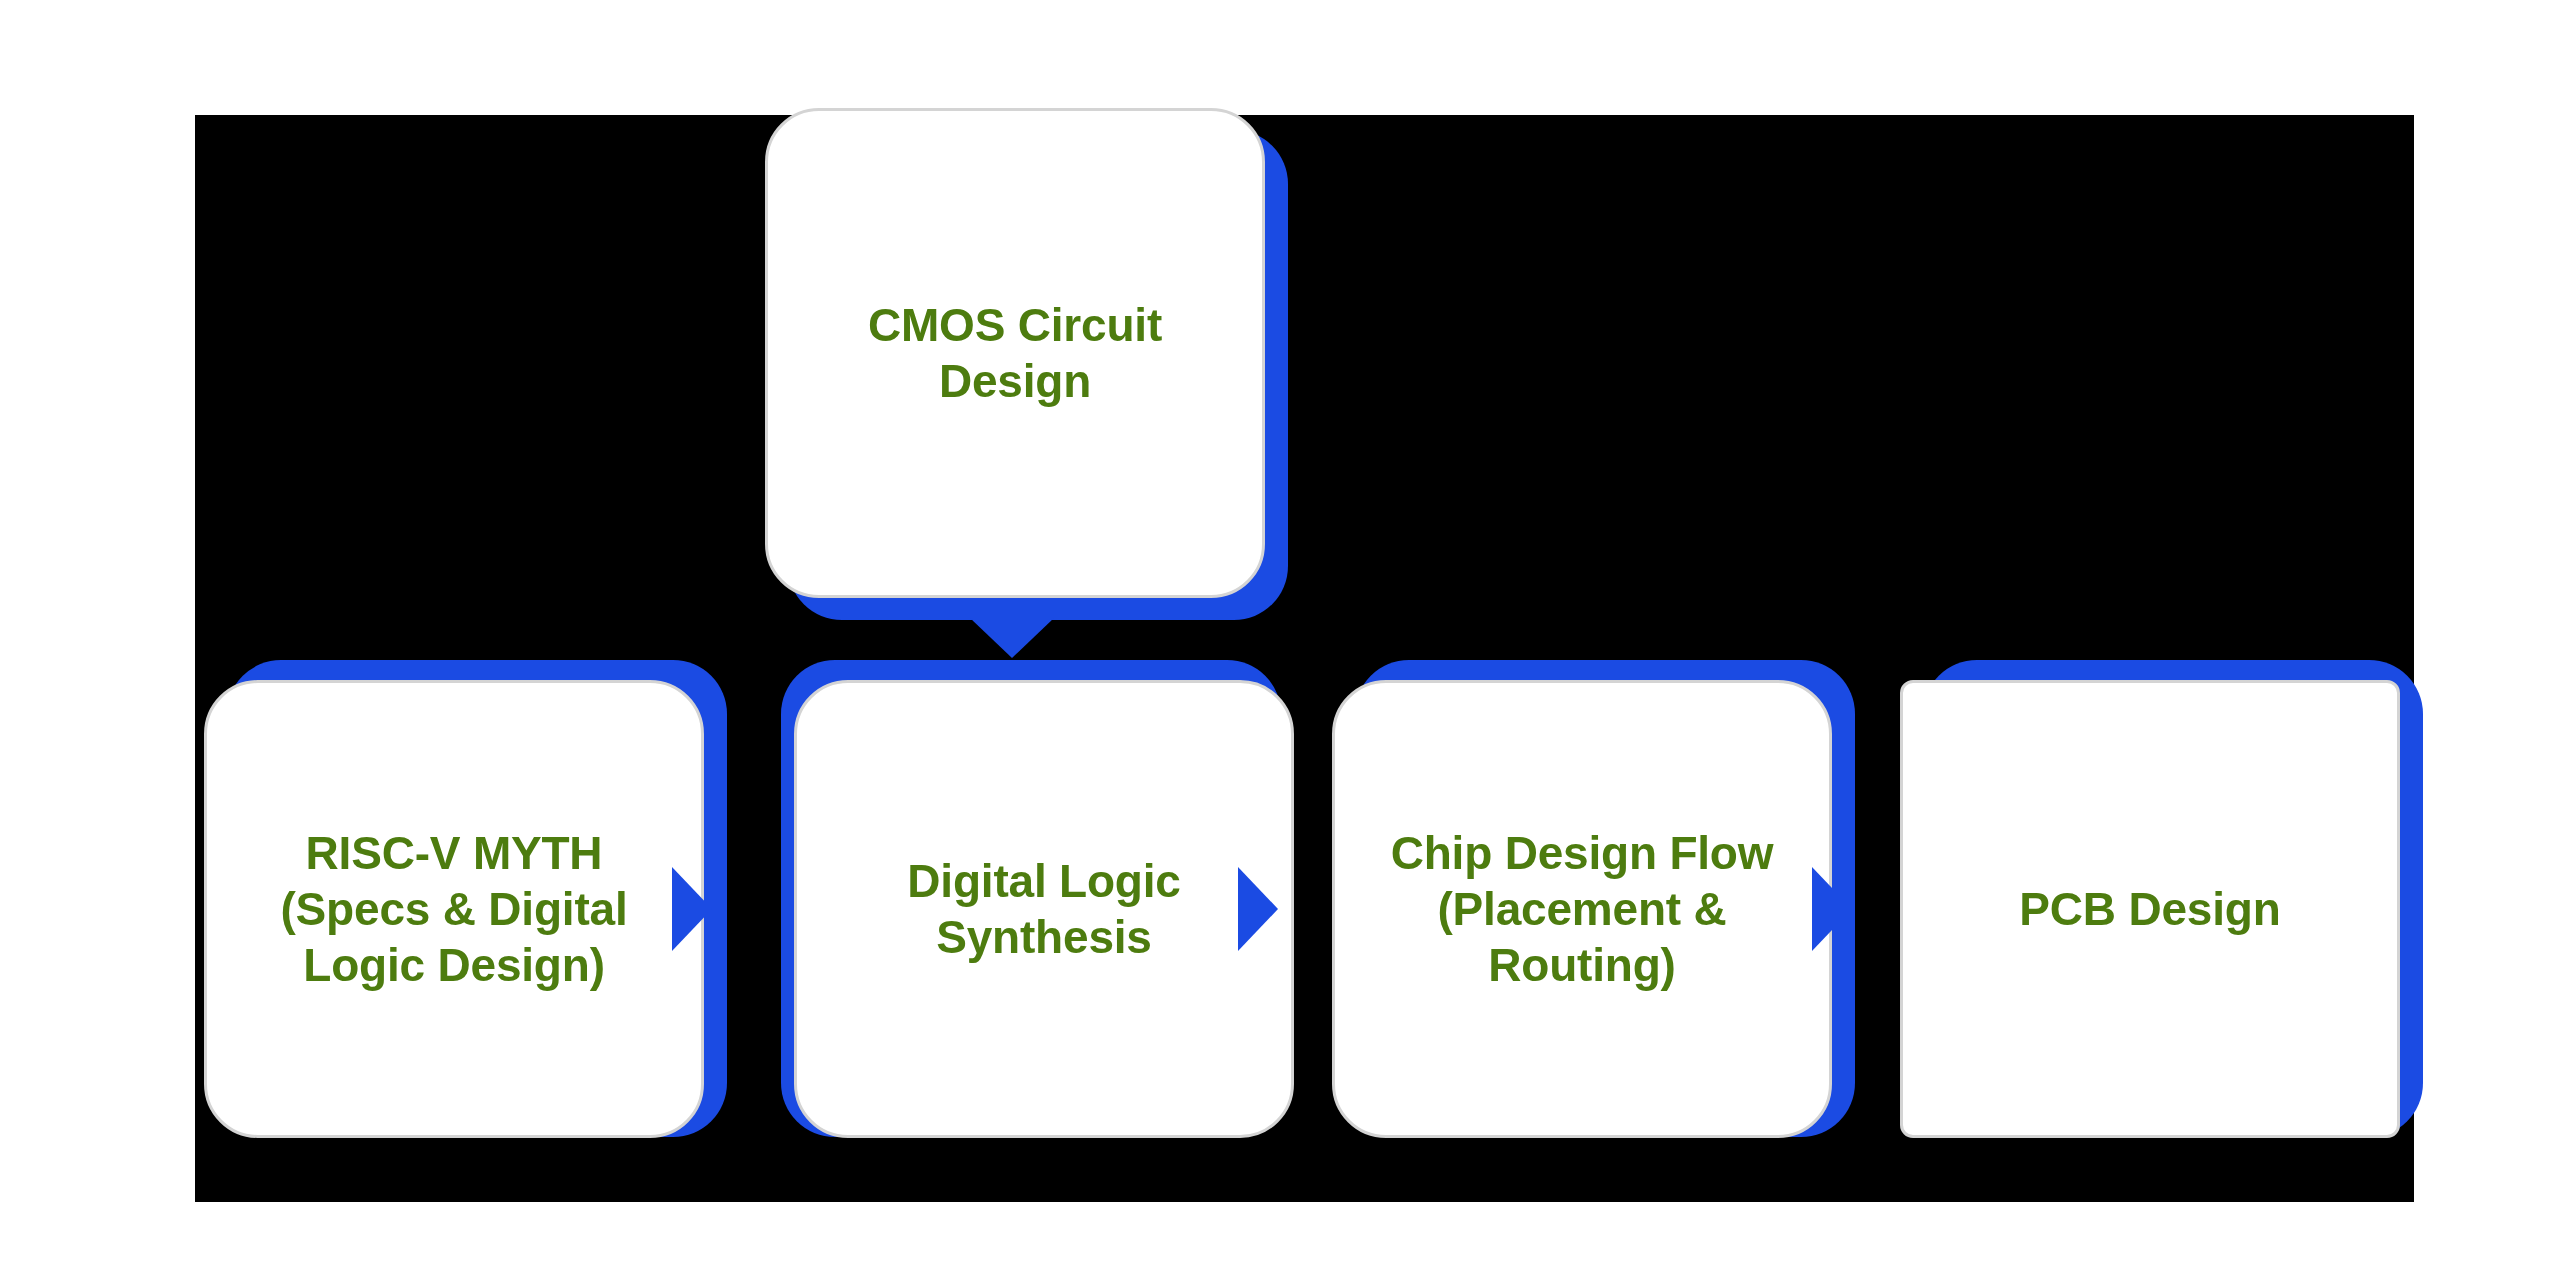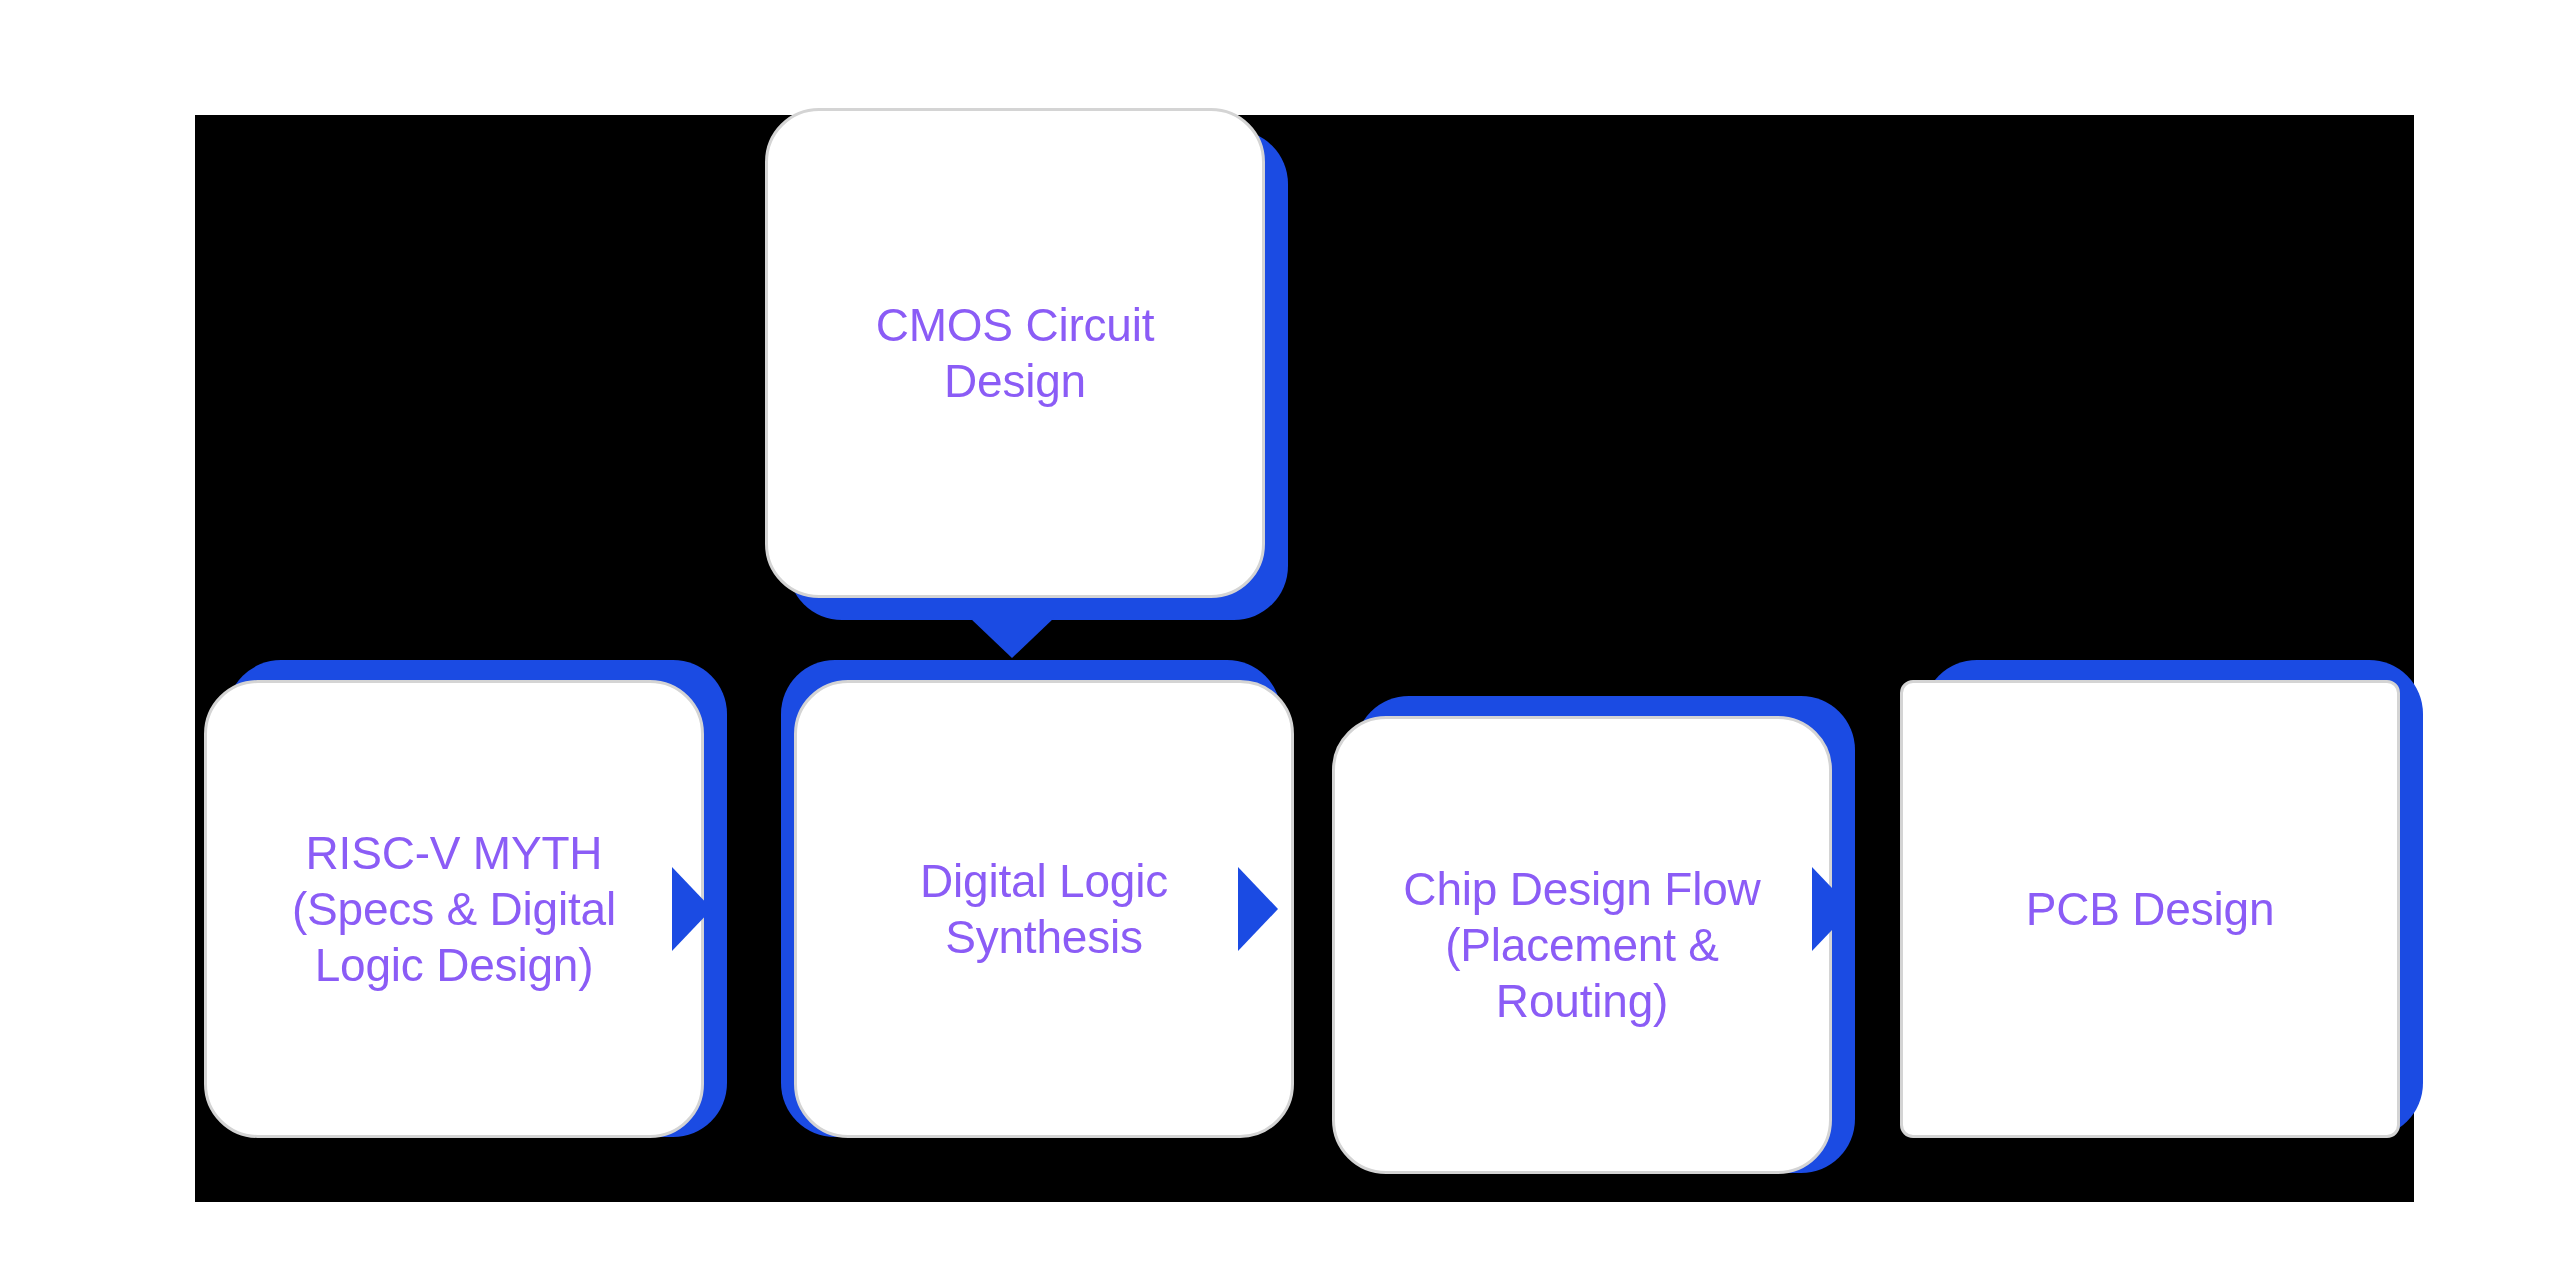--- a/index.html
+++ b/index.html
@@ -49,22 +49,22 @@
     background: #ffffff;
     border: 3px solid #d4d4d4;
     border-radius: 54px;
     box-sizing: border-box;
     display: flex;
     align-items: center;
     justify-content: center;
   }
 
   .node .label {
-    color: #8b5cf6;
-    font-weight: normal;
+    color: #4d7c0f;
+    font-weight: bold;
     text-align: center;
     line-height: 1.22;
     letter-spacing: -0.2px;
     padding: 0 26px;
     white-space: pre-line;
   }
 
   
   .arrow-right {
     position: absolute;
@@ -112,21 +112,21 @@
 
   <div class="node" style="left:758px; top:680px; width:500px; height:458px;">
     <div class="plate" style="left:23px; top:-20px; width:500px; height:477px;"></div>
     <div class="card" style="left:0px; top:0px; width:500px; height:458px;margin-left:36px;">
       <div class="label" style="font-size:46px;">Digital Logic
 Synthesis</div>
     </div>
   </div>
   <div class="arrow-right" style="left:1238px; top:867px;"></div>
 
-  <div class="node" style="left:1332px; top:716px; width:500px; height:498px;">
+  <div class="node" style="left:1332px; top:680px; width:500px; height:498px;">
     <div class="plate" style="left:23px; top:-20px; width:500px; height:477px;"></div>
     <div class="card" style="left:0px; top:0px; width:500px; height:458px;">
       <div class="label" style="font-size:46px;">Chip Design Flow
 (Placement &amp;
 Routing)</div>
     </div>
   </div>
   <div class="arrow-right" style="left:1812px; top:867px;"></div>
 
   <div class="node" style="left:1900px; top:680px; width:500px; height:458px;">

